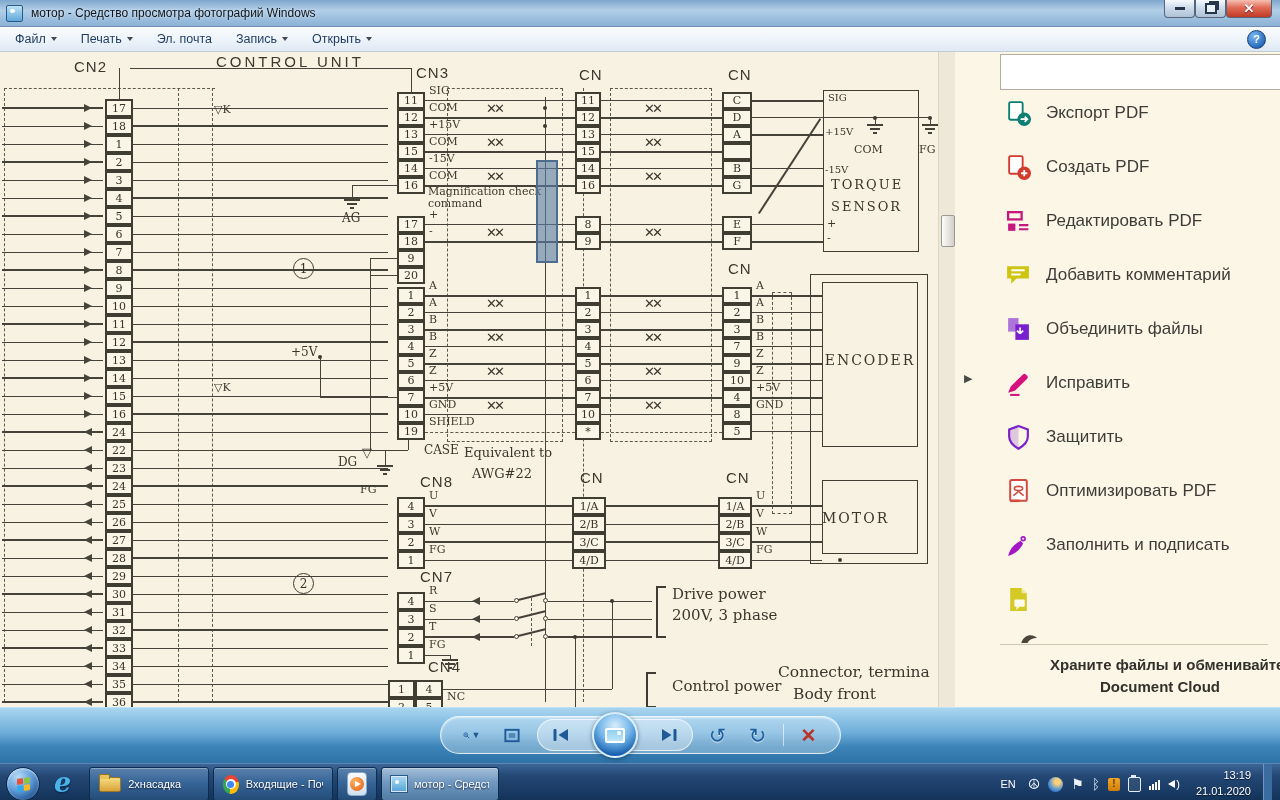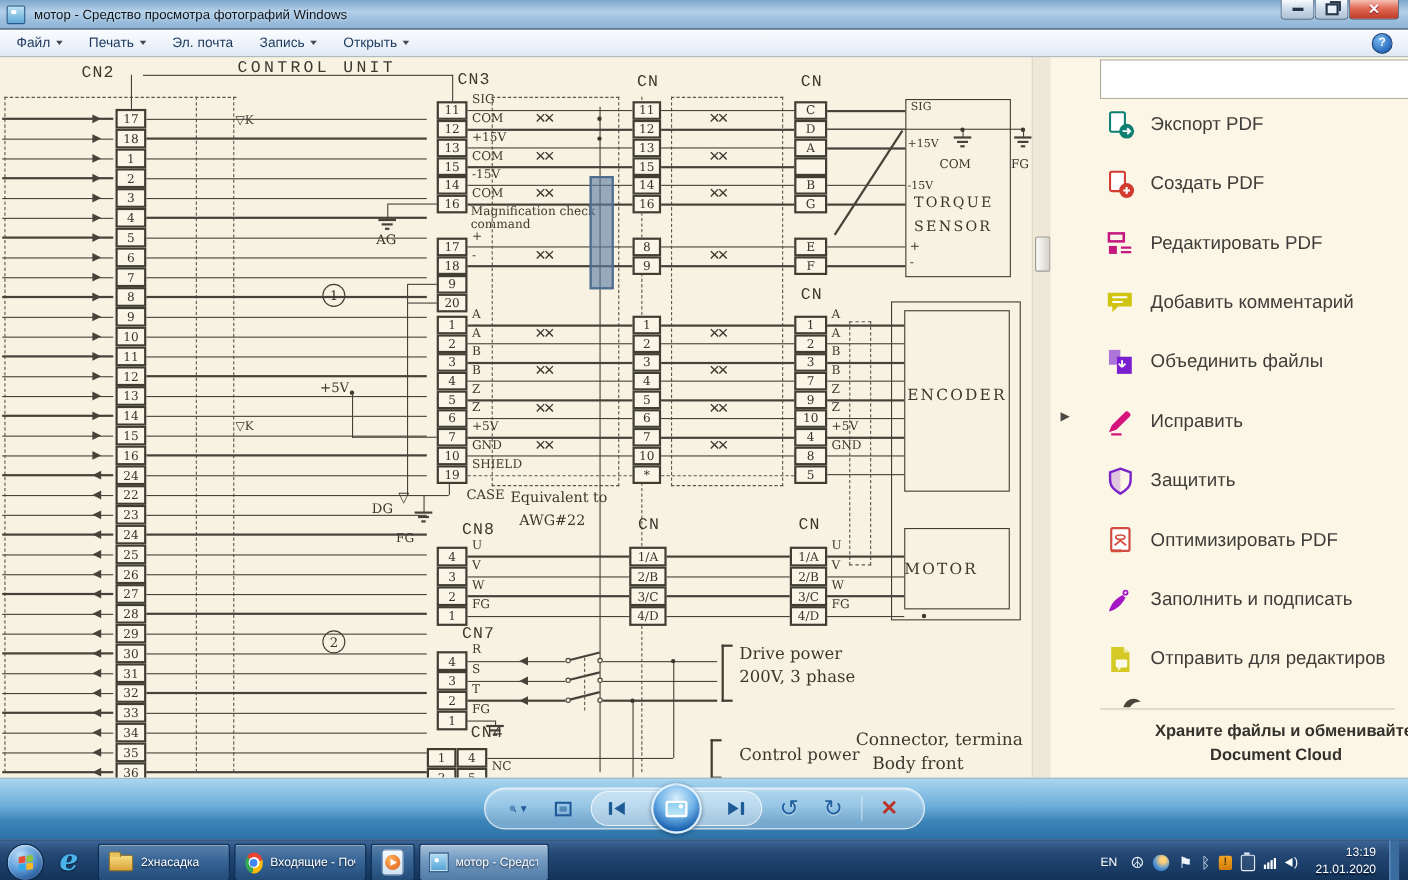--- a/index.html
+++ b/index.html
@@ -29,21 +29,21 @@
     font-size:11px;font-weight:bold;display:flex;align-items:center;justify-content:center;border:1px solid #1a4070;}
   
   .content{position:relative;height:655px;background:#f6f1e1;}
   #diagram{position:absolute;left:0;top:0;width:938px;height:655px;background:#f7f2e2;overflow:hidden;}
   #diagram > div{position:absolute;}
   .ln{background:#45423a;}
   .cell{box-sizing:border-box;border:2px solid #403d33;background:#f9f5e7;
     font-family:"DejaVu Serif",serif;font-size:11px;color:#3a3228;
     display:flex;align-items:center;justify-content:center;}
   .wlab{font-family:"DejaVu Serif",serif;font-size:11px;color:#3f3a2e;white-space:nowrap;line-height:1;}
-  .dlab{font-family:Liberation Mono, monospace;font-size:15px;color:#3c382e;letter-spacing:1px;white-space:nowrap;}
+  .dlab{font-family:Liberation Sans, sans-serif;font-size:15px;color:#3c382e;letter-spacing:1px;white-space:nowrap;}
   .dtxt{font-family:"DejaVu Serif",serif;font-size:12px;color:#3b372c;white-space:nowrap;line-height:1.15;}
   .obox{box-sizing:border-box;border:1.6px solid #403d33;}
   .dbox{box-sizing:border-box;border:1px dashed #5c584a;}
   .arr-r{width:0;height:0;border-top:4px solid transparent;border-bottom:4px solid transparent;border-left:8px solid #46443a;}
   .arr-l{width:0;height:0;border-top:4px solid transparent;border-bottom:4px solid transparent;border-right:8px solid #46443a;}
   .circ{width:19px;height:19px;border:1.5px solid #403d33;border-radius:50%;
     font-family:"DejaVu Serif",serif;font-size:12px;color:#3a3228;display:flex;align-items:center;justify-content:center;}
   .xx{font-family:"DejaVu Sans",sans-serif;font-size:13px;letter-spacing:-3px;color:#3b382e;line-height:1;}
   .dot{width:4px;height:4px;border-radius:50%;background:#3c3a30;}
   .sw-dot{width:5px;height:5px;border-radius:50%;border:1.5px solid #46443a;background:#f7f2e2;box-sizing:border-box;}
@@ -723,21 +723,20 @@
         </div>
         <div class="sb-tool" style="top: 532px;">
           <span>
             <svg width="27" height="27" viewBox="0 0 26 26">
               <path d="M5 2h11l5 5v17H5z" fill="#cfc410" opacity="0.9"></path>
               <path d="M16 2l5 5h-5z" fill="#fff" opacity="0.6"></path>
               <rect x="9" y="13" width="10" height="7" rx="1" fill="#fff" opacity="0.92"></rect>
               <path d="M11 20v3l3-3z" fill="#fff" opacity="0.92"></path>
             </svg>
           </span>
-          <span class="lbl">Отправить для редактиров</span>
         </div>
       </div>
     <div class="sb-partial">
       <svg width="26" height="26" viewBox="0 0 26 26">
           <path d="M4 14c2-9 11-11 16-6-6 0-10 3-11 9z" fill="#4a463c"></path>
         </svg>
     </div>
     <div class="sb-divider"></div>
     <div class="sb-f1">Храните файлы и обменивайтесь</div>
     <div class="sb-f2">Document Cloud</div>

